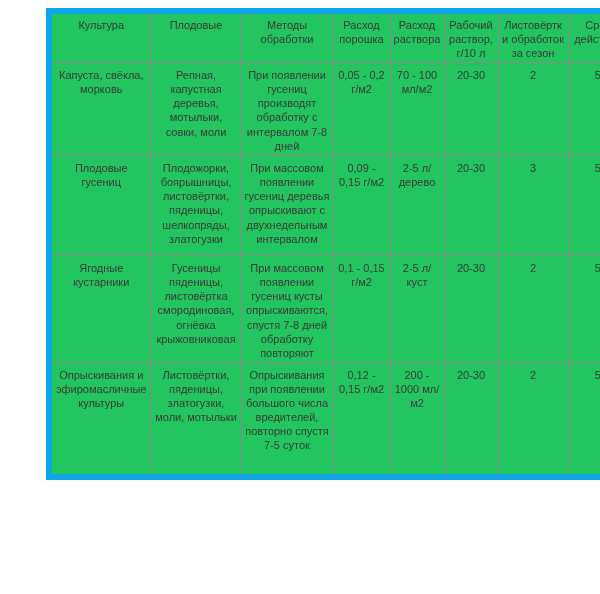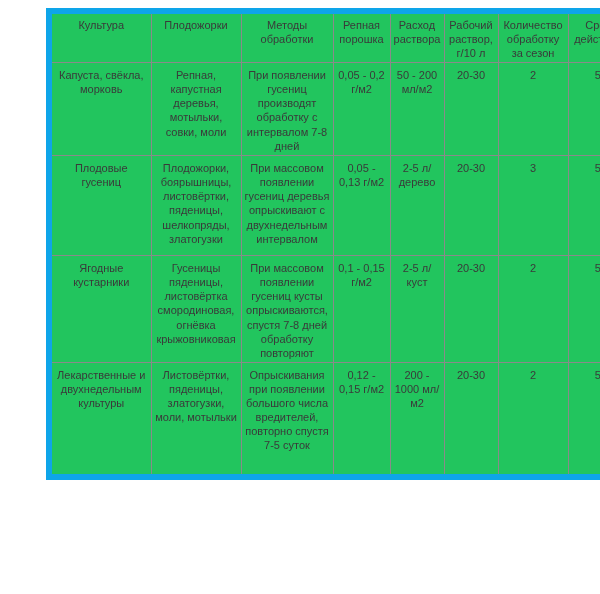--- a/index.html
+++ b/index.html
@@ -57,62 +57,62 @@
       <col style="width:92px">
       <col style="width:57px">
       <col style="width:54px">
       <col style="width:54px">
       <col style="width:70px">
       <col style="width:62px">
     </colgroup>
     <thead>
       <tr class="hdr">
         <th>Культура</th>
-        <th>Плодожорки</th>
+        <th>Плодовые</th>
         <th>Методы обработки</th>
-        <th>Репная порошка</th>
+        <th>Расход порошка</th>
         <th>Расход раствора</th>
         <th>Рабочий раствор, г/10 л</th>
-        <th>Количество обработку за сезон</th>
+        <th>Листовёртки обработок за сезон</th>
         <th>Срок действия</th>
       </tr>
     </thead>
     <tbody>
       <tr class="r0">
         <td>Капуста, свёкла, морковь</td>
         <td>Репная, капустная деревья, мотыльки, совки, моли</td>
         <td>При появлении гусениц производят обработку с интервалом 7-8 дней</td>
         <td>0,05 - 0,2 г/м2</td>
-        <td>50 - 200 мл/м2</td>
+        <td>70 - 100 мл/м2</td>
         <td>20-30</td>
         <td>2</td>
         <td>5</td>
       </tr>
       <tr class="r1">
         <td>Плодовые гусениц</td>
         <td>Плодожорки, боярышницы, листовёртки, пяденицы, шелкопряды, златогузки</td>
         <td>При массовом появлении гусениц деревья опрыскивают с двухнедельным интервалом</td>
-        <td>0,05 - 0,13 г/м2</td>
+        <td>0,09 - 0,15 г/м2</td>
         <td>2-5 л/дерево</td>
         <td>20-30</td>
         <td>3</td>
         <td>5</td>
       </tr>
       <tr class="r3">
         <td>Ягодные кустарники</td>
         <td>Гусеницы пяденицы, листовёртка смородиновая, огнёвка крыжовниковая</td>
         <td>При массовом появлении гусениц кусты опрыскиваются, спустя 7-8 дней обработку повторяют</td>
         <td>0,1 - 0,15 г/м2</td>
         <td>2-5 л/куст</td>
         <td>20-30</td>
         <td>2</td>
         <td>5</td>
       </tr>
       <tr class="r4">
-        <td>Лекарственные и двухнедельным культуры</td>
+        <td>Опрыскивания и эфиромасличные культуры</td>
         <td>Листовёртки, пяденицы, златогузки, моли, мотыльки</td>
         <td>Опрыскивания при появлении большого числа вредителей, повторно спустя 7-5 суток</td>
         <td>0,12 - 0,15 г/м2</td>
         <td>200 - 1000 мл/м2</td>
         <td>20-30</td>
         <td>2</td>
         <td>5</td>
       </tr>
     </tbody>
   </table>

